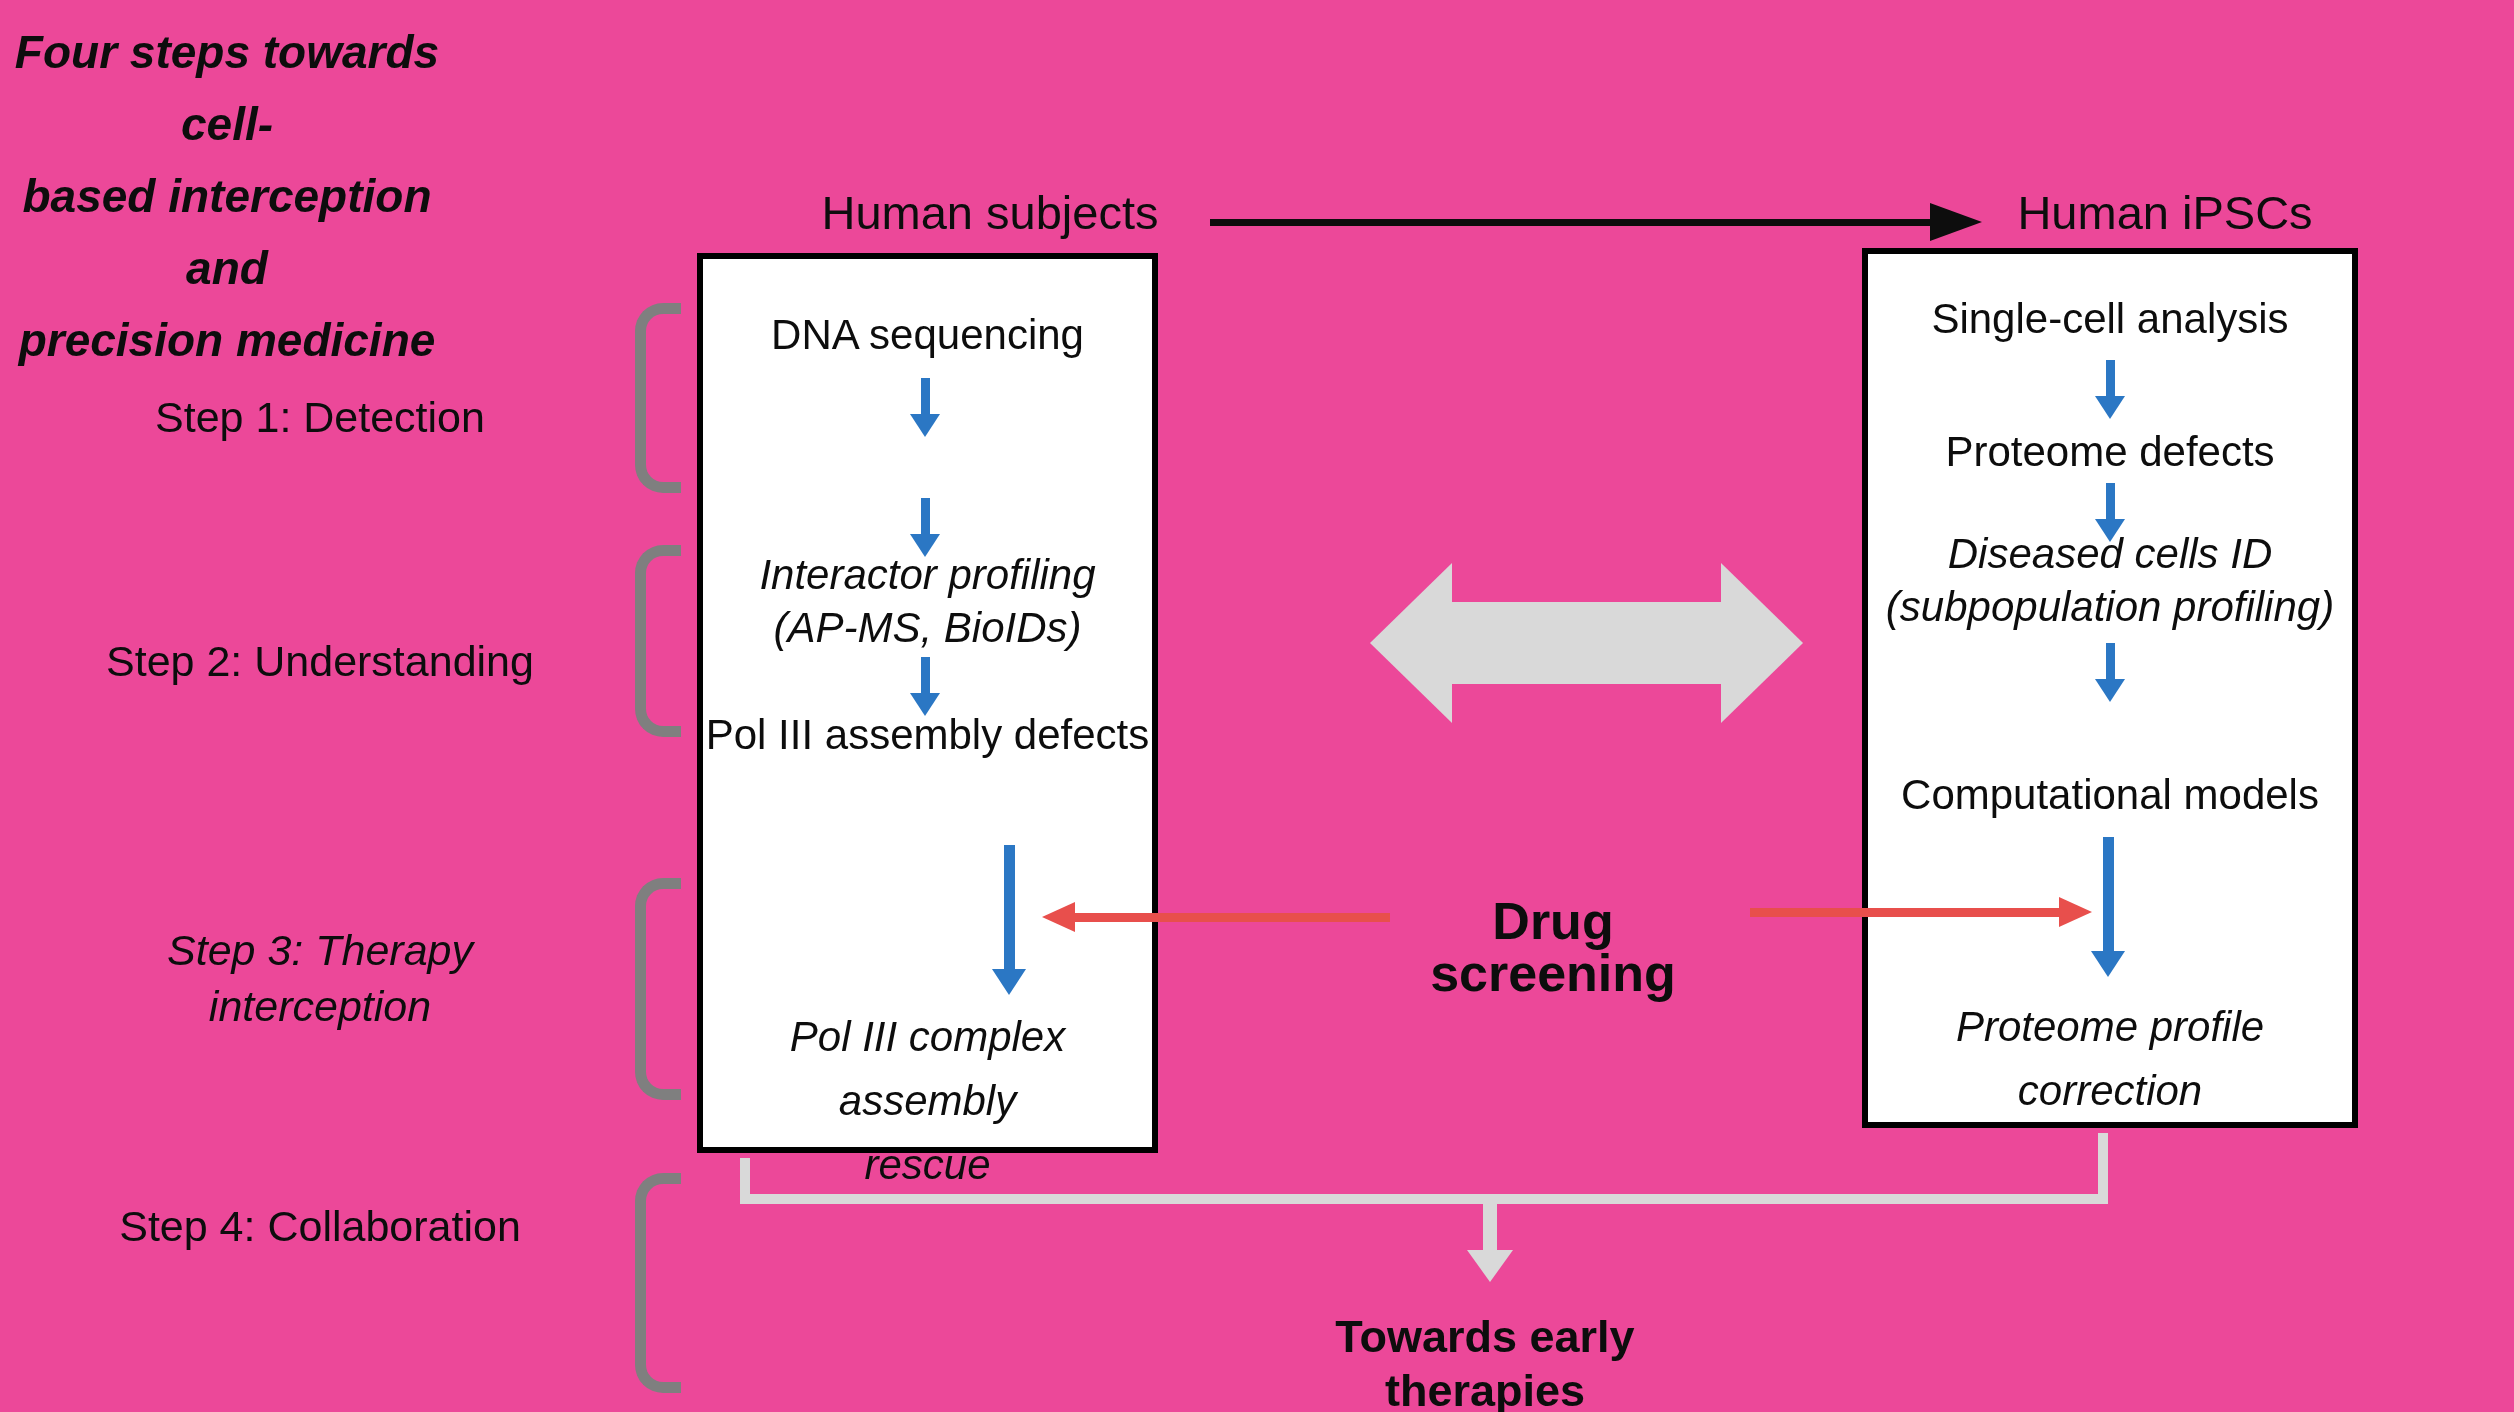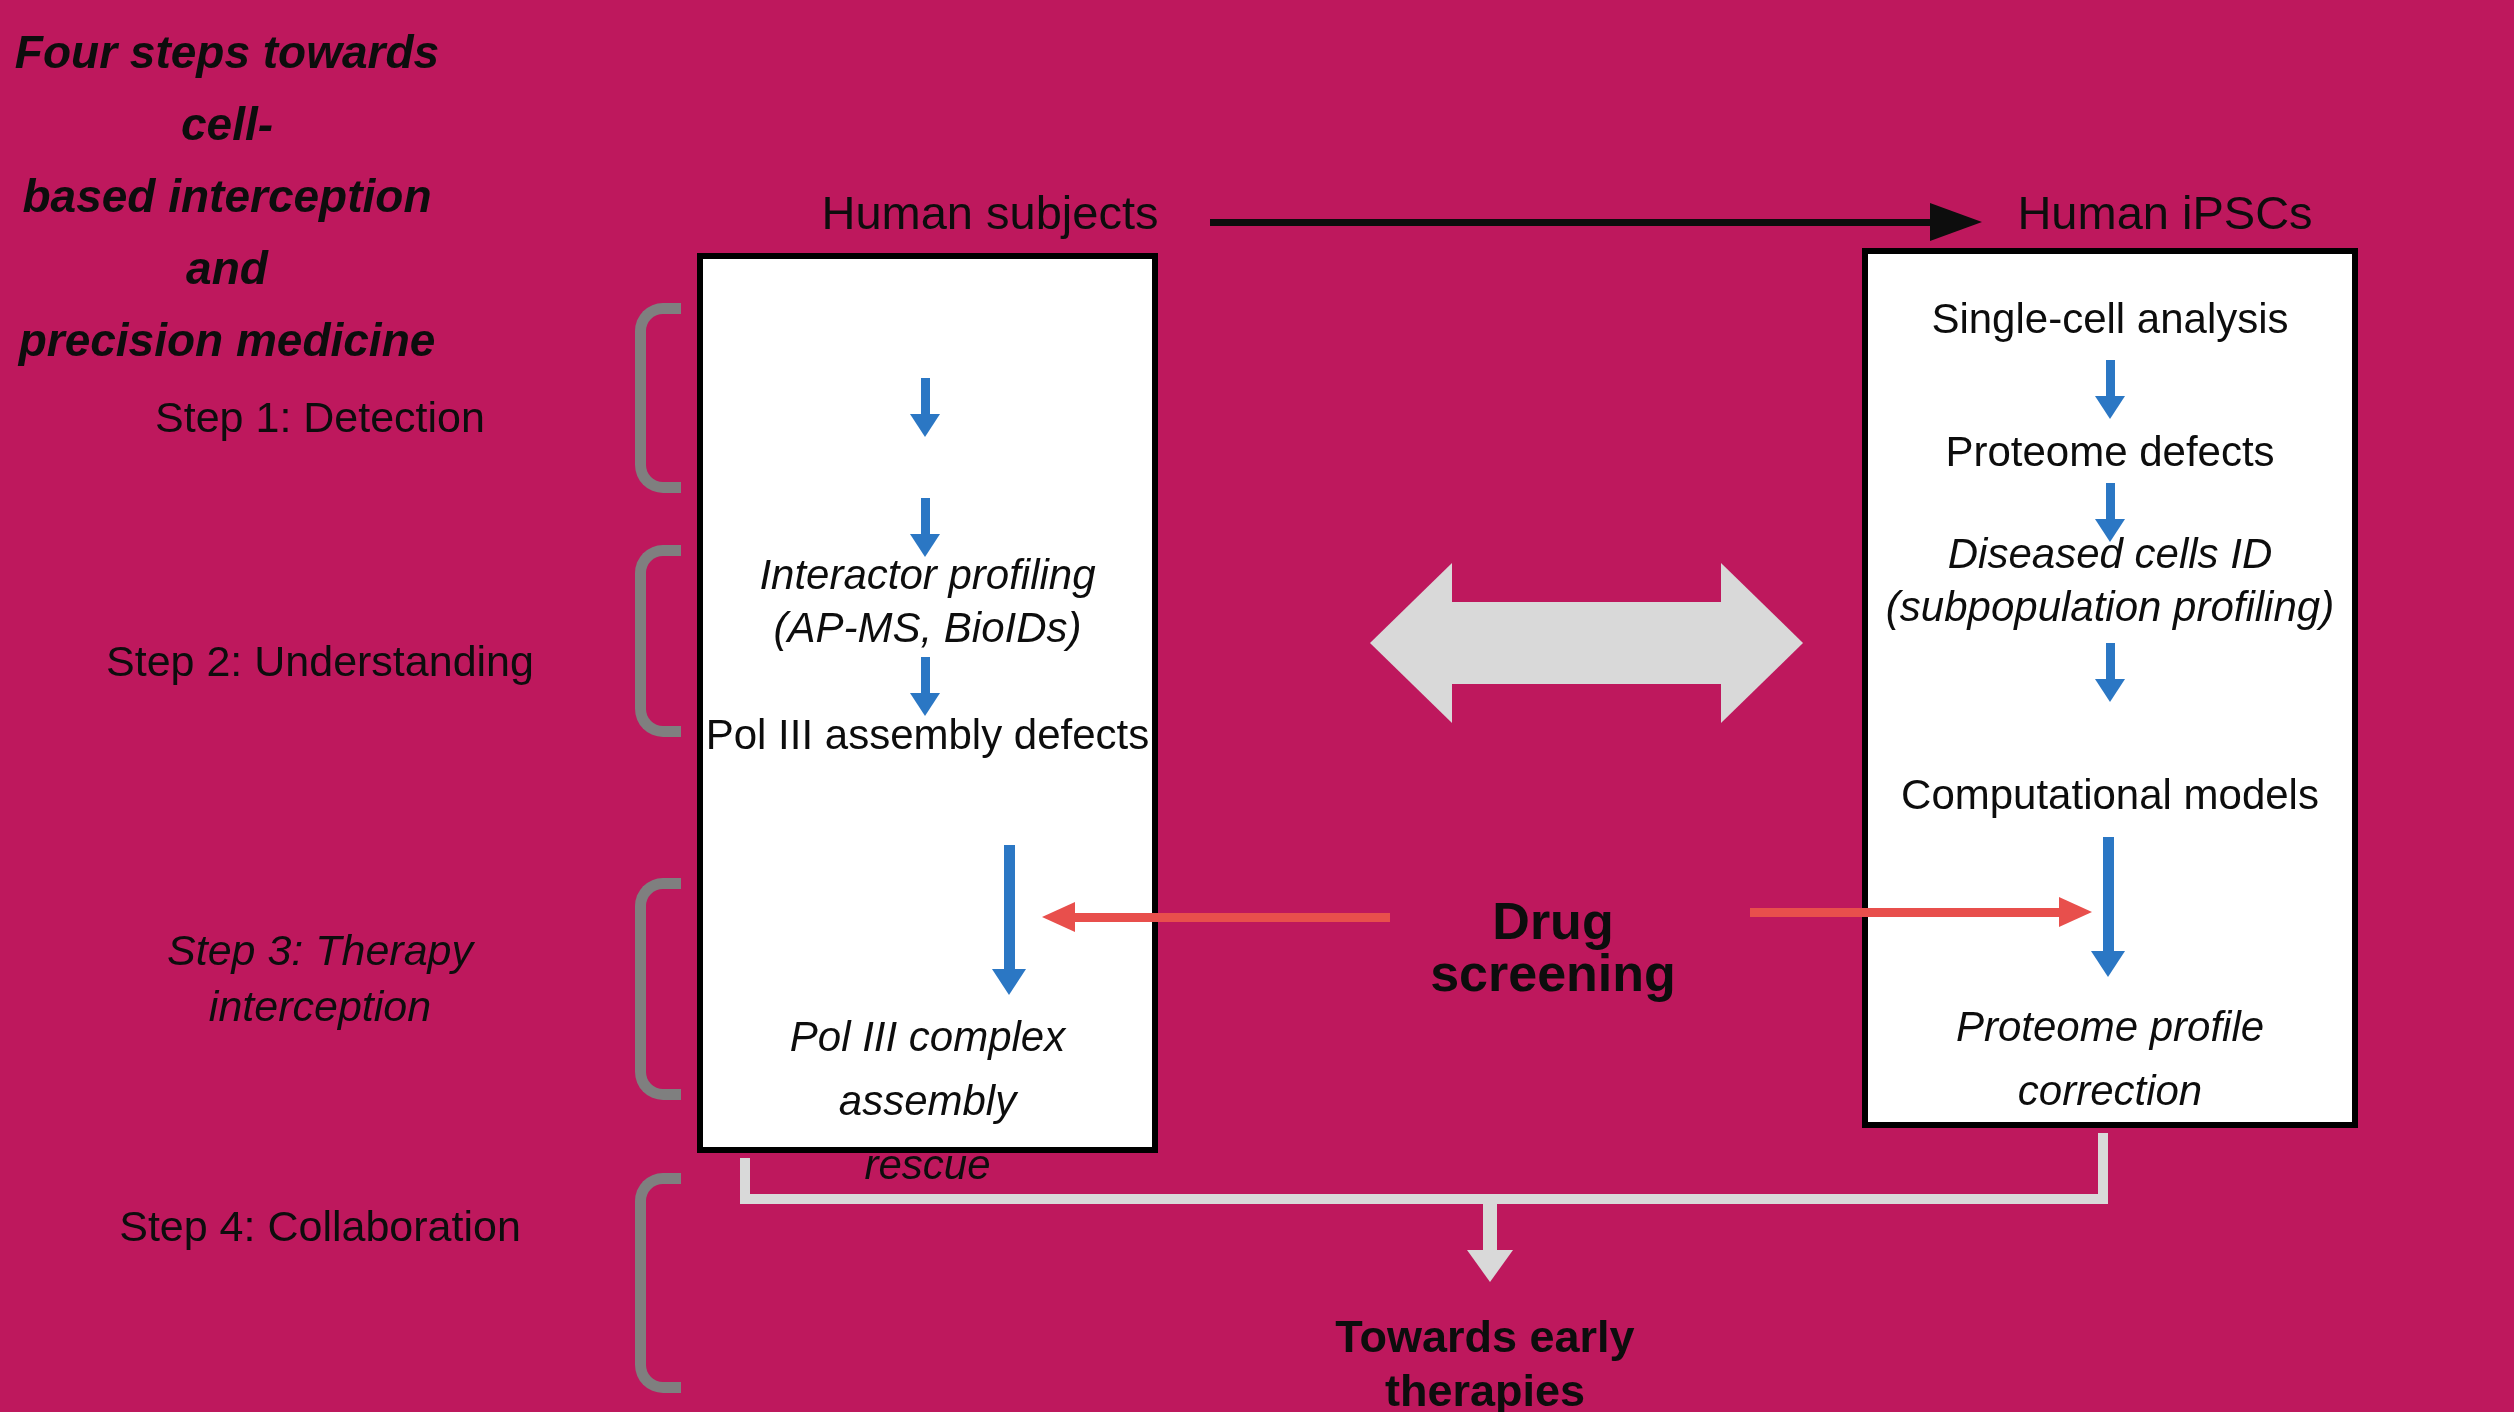--- a/index.html
+++ b/index.html
@@ -1,17 +1,17 @@
 <!DOCTYPE html>
 <html><head>
 <meta charset="utf-8">
 <style>
   html,body{margin:0;padding:0;background:#ffffff;}
   .canvas{
-    position:relative;width:2514px;height:1412px;background:#be185d;overflow:hidden;
+    position:relative;width:2514px;height:1412px;background:#ec4899;overflow:hidden;
     font-family:"Liberation Sans", sans-serif;color:#0d0d0d;
   }
   .abs{position:absolute;}
   .center{text-align:center;}
   .pre{white-space:pre-line;font-style:italic;}
 
   .title{
     left:8px;top:16px;width:438px;
     font-size:46px;line-height:72px;font-weight:bold;font-style:italic;
     text-align:center;
@@ -104,20 +104,21 @@
 
   <div class="abs col-header" style="left:740px;top:184px;">Human subjects</div>
   <div class="abs col-header" style="left:1915px;top:184px;">Human iPSCs</div>
 
   <div class="abs">
     <div class="abs black-line" style="left:1210px;top:219px;width:724px;height:7px;"></div>
     <div class="abs black-head" style="left:1930px;top:203px;"></div>
   </div>
 
   <div class="abs flow-box" style="left:697px;top:253px;width:461px;height:900px;">
+    <div class="abs box-text" style="top:49px;">DNA sequencing</div>
     <div class="abs arrow-down" style="left:207px;top:119px;height:58px;">
       <div class="shaft" style="height:36px;"></div>
         <div class="head" style="top:36px;"></div>
     </div>
     <div class="abs arrow-down" style="left:207px;top:239px;height:58px;">
       <div class="shaft" style="height:36px;"></div>
         <div class="head" style="top:36px;"></div>
     </div>
     <div class="abs box-text pre" style="top:289px;">Interactor profiling
 (AP-MS, BioIDs)</div>

